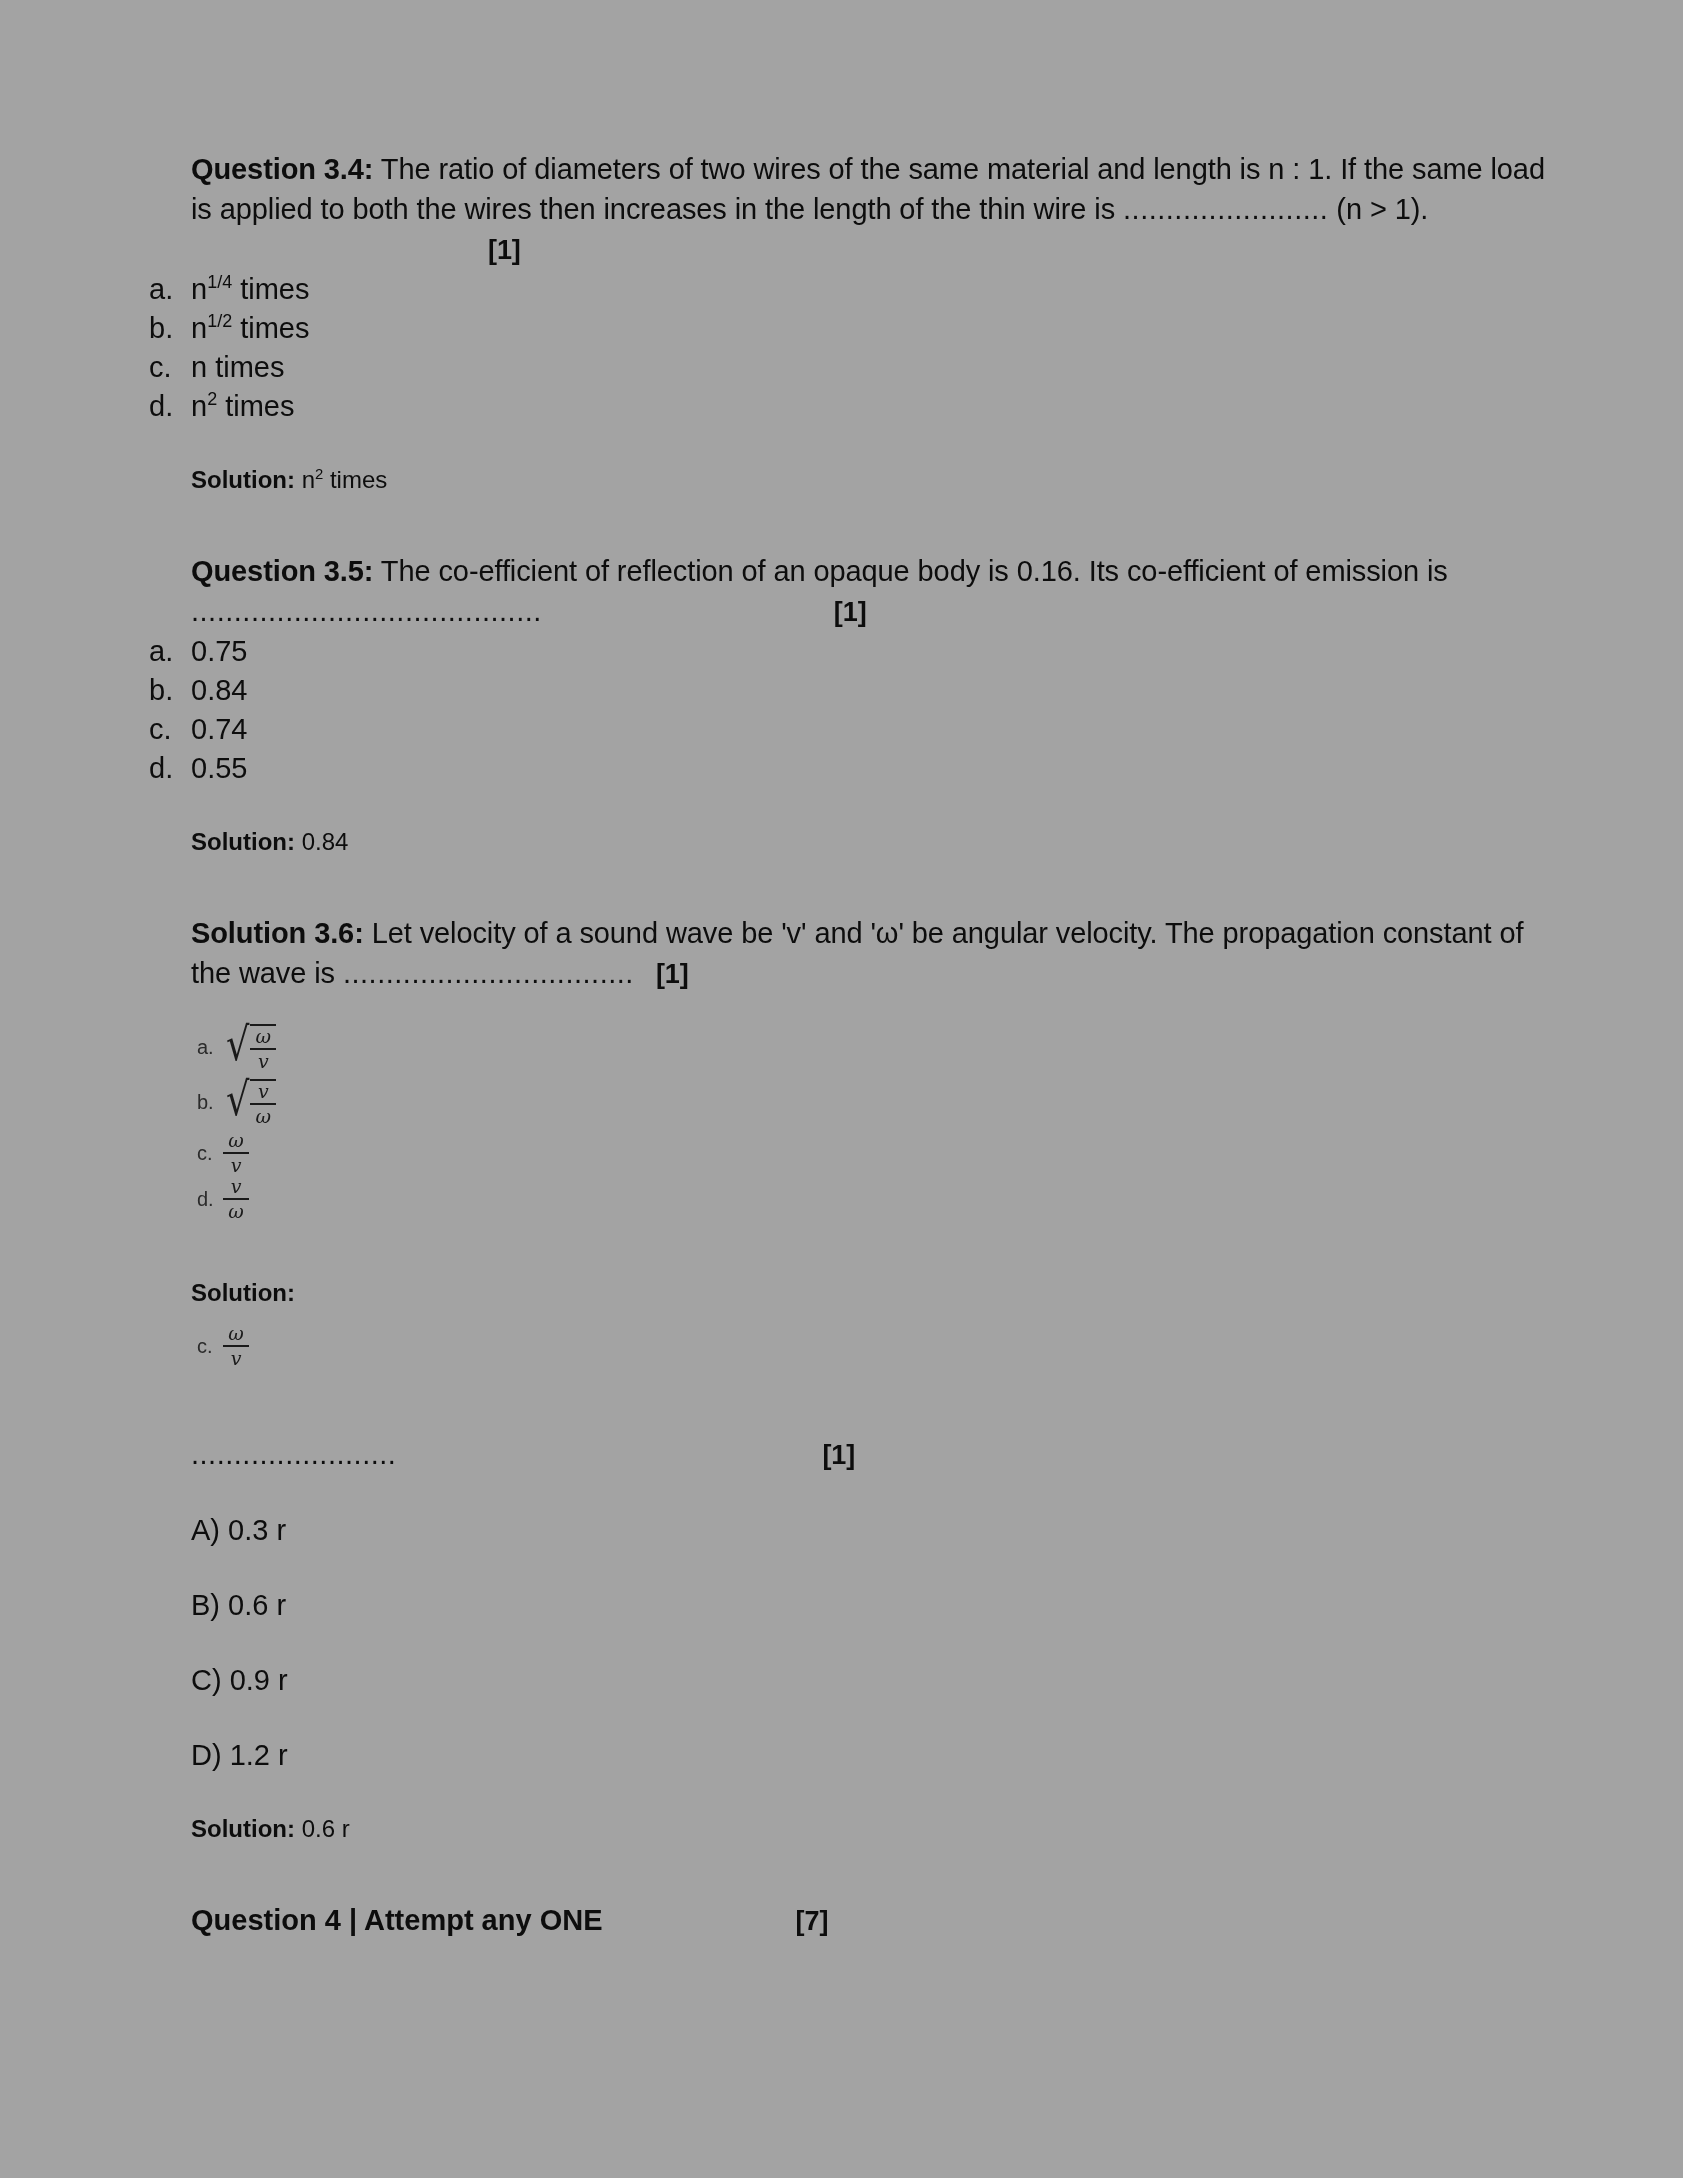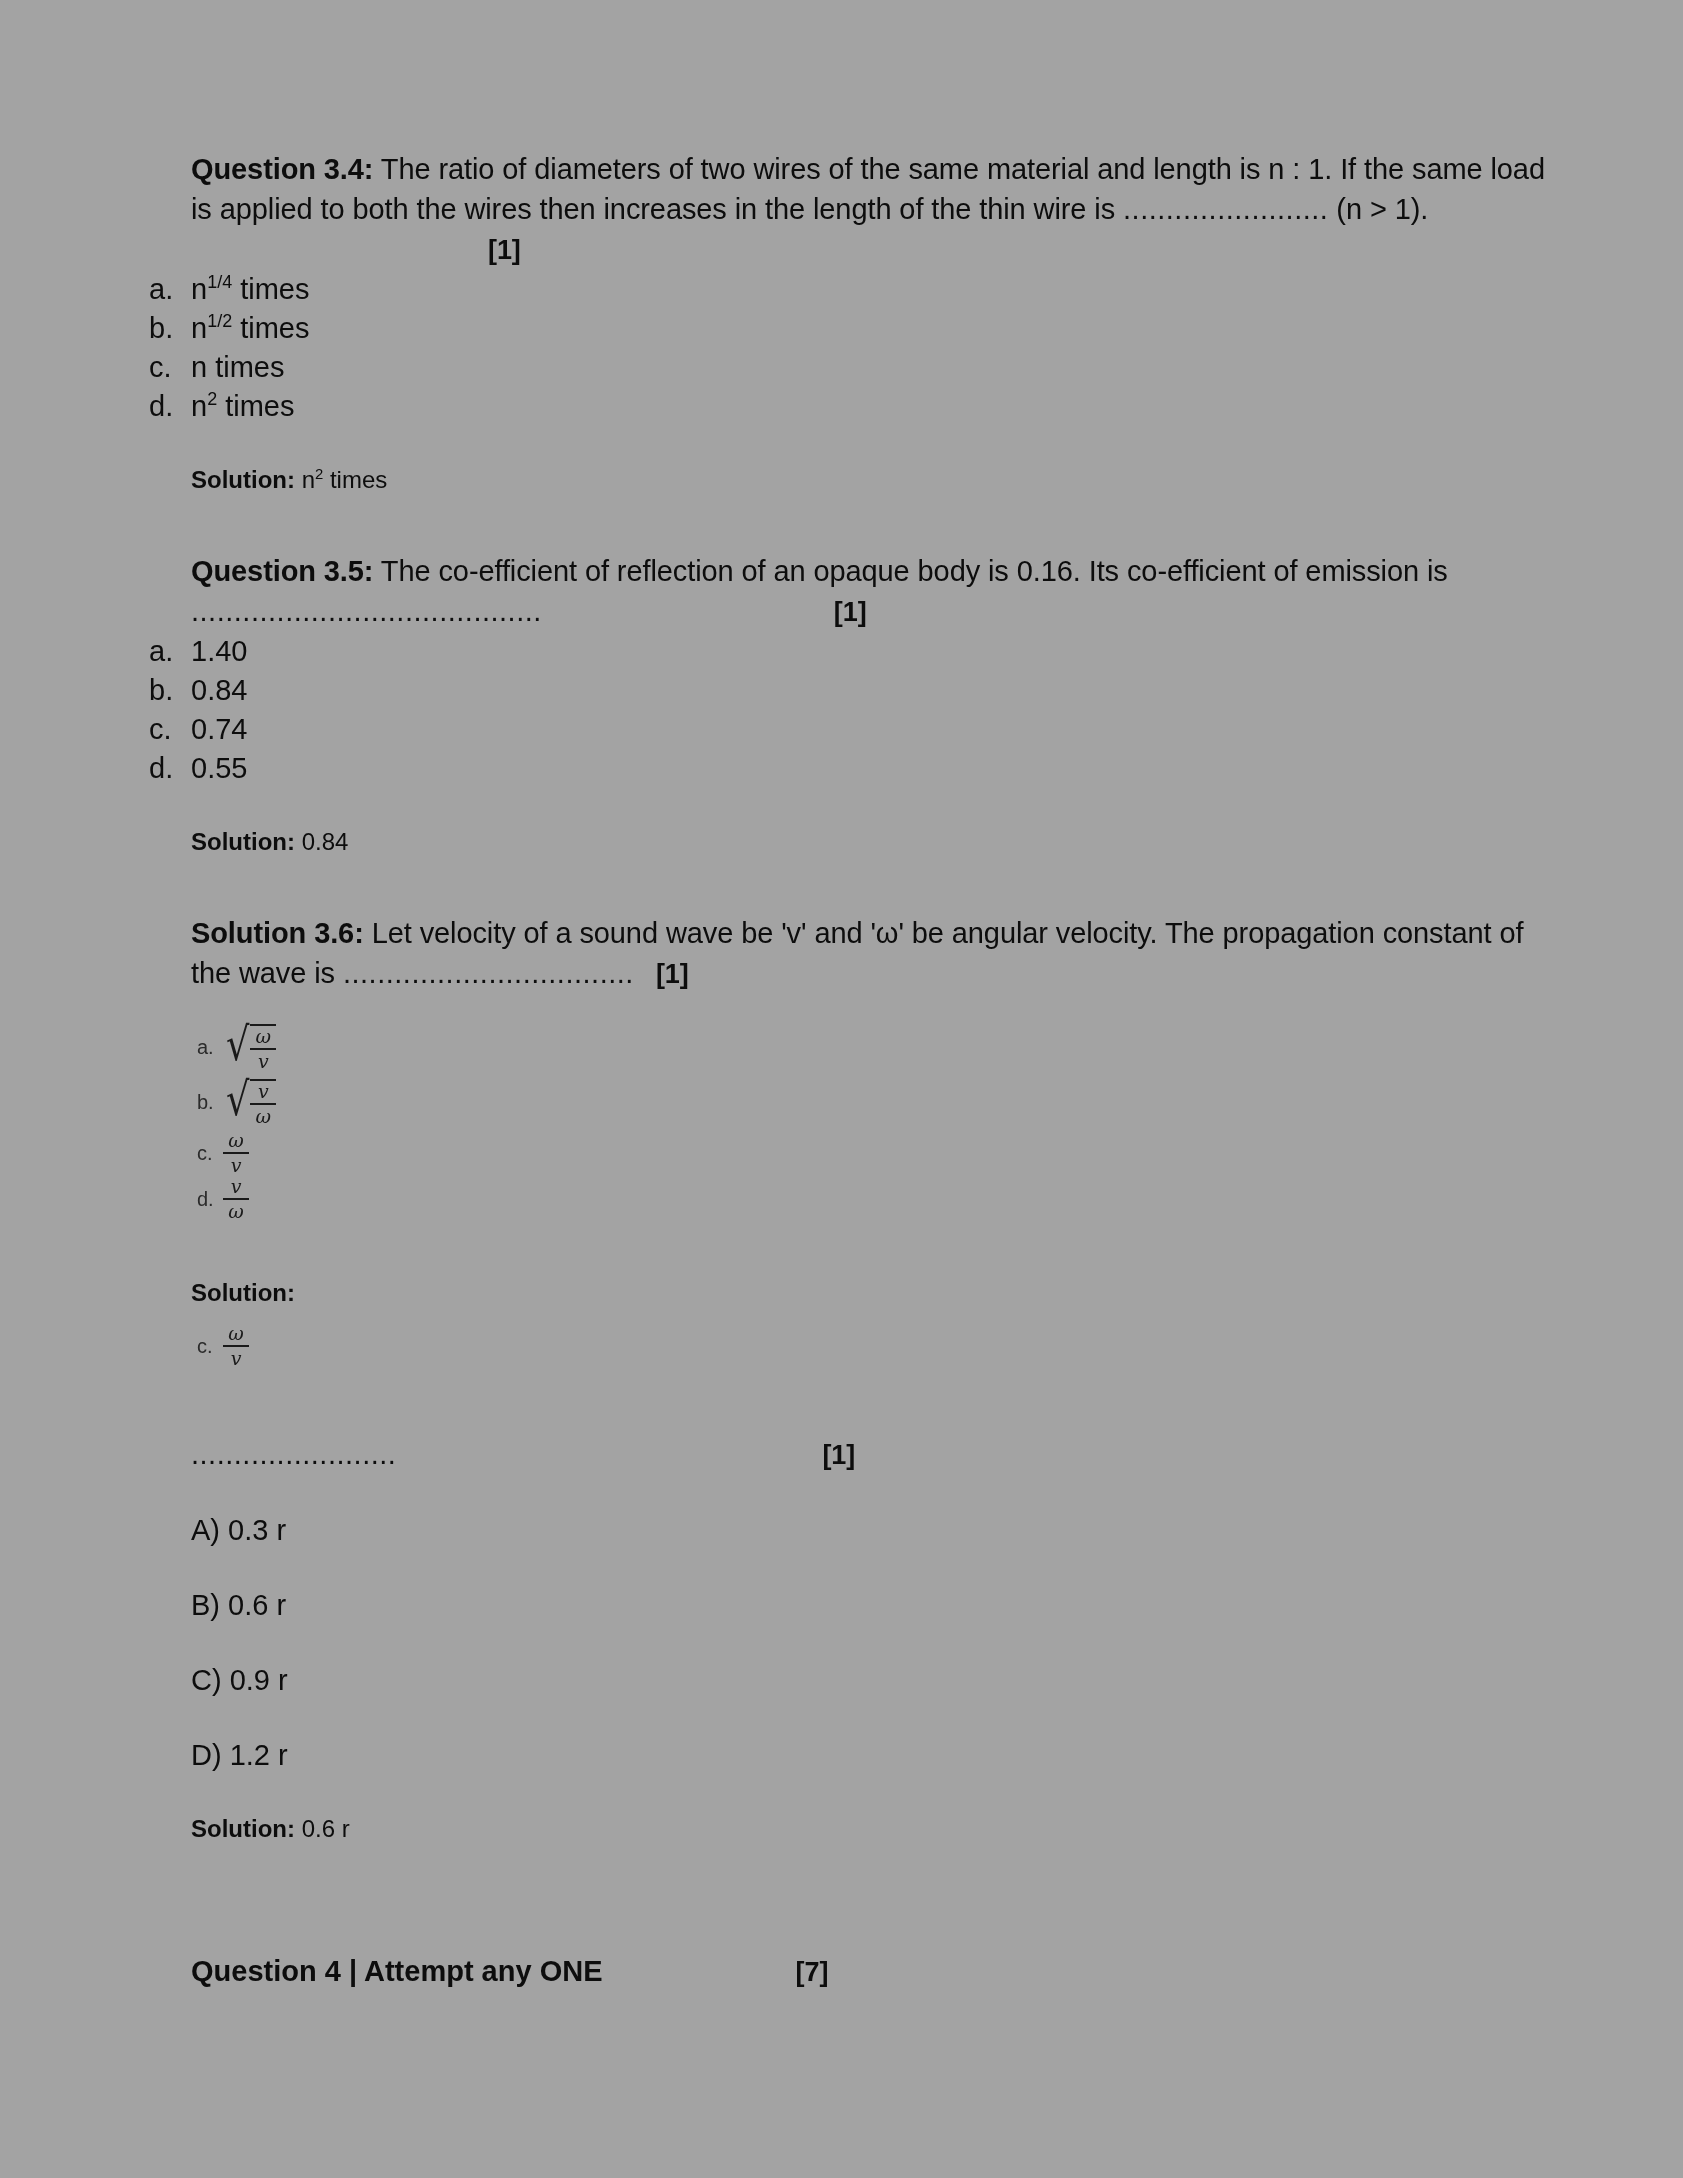--- a/index.html
+++ b/index.html
@@ -150,24 +150,23 @@
     padding-top: 1px;
     display: flex;
     align-items: center;
   }
   .solution-math {
     padding-left: 48px;
     margin-top: 10px;
   }
   .qlast {
     font-size: 29px;
-    line-height: 48px;
+    line-height: 40px;
     padding-left: 42px;
     font-weight: bold;
-    margin-top: 47px;
   }
   .inline-mark-gap { display: inline-block; }
 </style>
 </head>
 <body>
 
 <div class="page">
   <div class="content">
 
     <div class="qblock">
@@ -195,21 +194,21 @@
     </div>
 
     <div class="spacer-lg"></div>
 
     <div class="qblock">
       <div class="qtext">
         <span class="qlabel">Question 3.5:</span><span> The co-efficient of reflection of an opaque body is 0.16. Its co-efficient of emission is </span><span class="dots">.........................................</span><span class="inline-mark-gap" style="width:292px"></span><span class="mark">[1]</span>
       </div>
       <ol class="opts">
         <li>
-          <span class="marker">a.</span><span>1.40</span>
+          <span class="marker">a.</span><span>0.75</span>
         </li>
         <li>
           <span class="marker">b.</span><span>0.84</span>
         </li>
         <li>
           <span class="marker">c.</span><span>0.74</span>
         </li>
         <li>
           <span class="marker">d.</span><span>0.55</span>
         </li>

